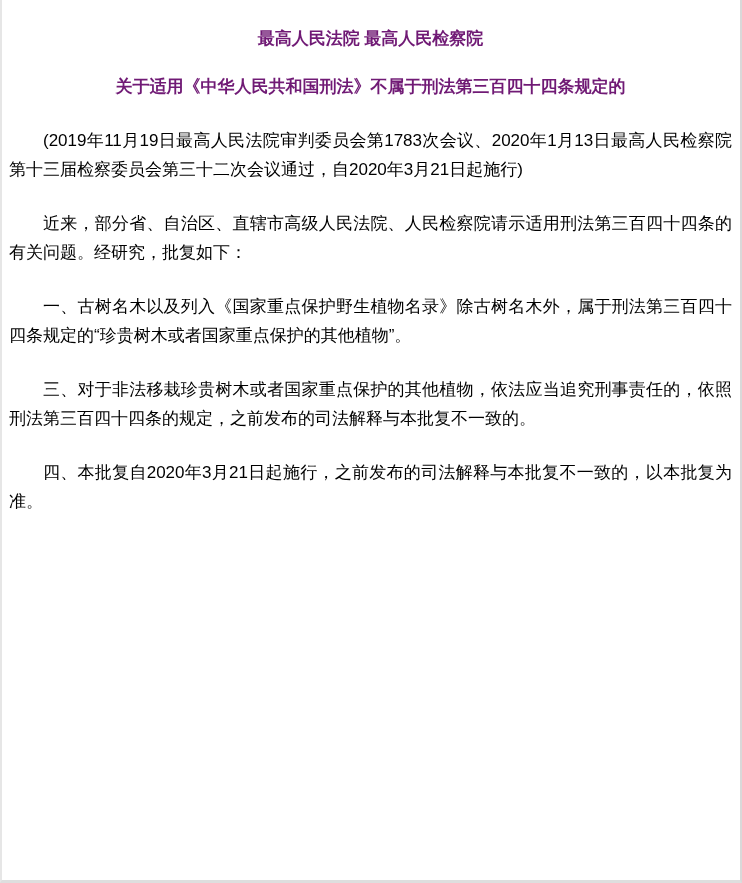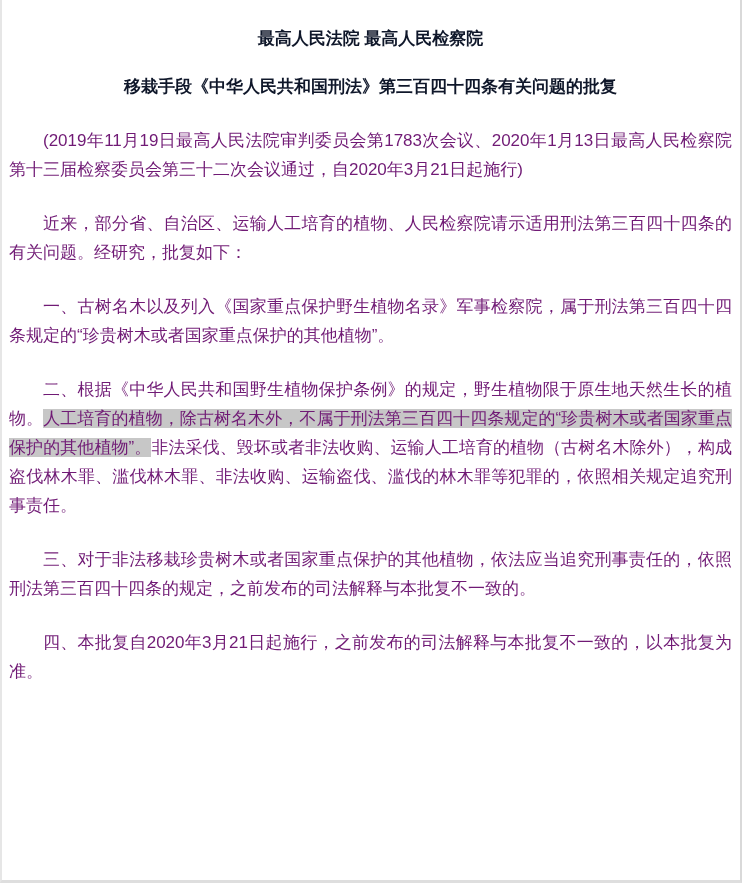--- a/index.html
+++ b/index.html
@@ -19,55 +19,54 @@
     border-left: 2px solid #e6e6e6;
     border-right: 2px solid #d9d9d9;
     border-bottom: 3px solid #dedede;
     padding: 24px 8px 12px 7px;
   }
   .doc-title {
     margin: 0;
     font-size: 17px;
     line-height: 29px;
     font-weight: 700;
-    color: #0f172a;
+    color: #701a75;
     text-align: center;
   }
   .doc-title.second {
     margin-top: 19px;
   }
   .para {
     margin: 25px 0 0 0;
     font-size: 17px;
     line-height: 29px;
-    color: #701a75;
+    color: #000000;
     text-indent: 2em;
     text-align: justify;
     letter-spacing: 0;
   }
   .hl {
     background: var(--hl, #c7c7c7);
   }
 </style>
 </head>
 <body>
 
 <div class="page">
 
   <h1 class="doc-title">最高人民法院 最高人民检察院</h1>
 
-  <h2 class="doc-title second">移栽手段《中华人民共和国刑法》第三百四十四条有关问题的批复</h2>
+  <h2 class="doc-title second">关于适用《中华人民共和国刑法》不属于刑法第三百四十四条规定的</h2>
 
   <p class="para">(2019年11月19日最高人民法院审判委员会第1783次会议、2020年1月13日最高人民检察院第十三届检察委员会第三十二次会议通过，自2020年3月21日起施行)</p>
 
 
-  <p class="para">近来，部分省、自治区、运输人工培育的植物、人民检察院请示适用刑法第三百四十四条的有关问题。经研究，批复如下：</p>
+  <p class="para">近来，部分省、自治区、直辖市高级人民法院、人民检察院请示适用刑法第三百四十四条的有关问题。经研究，批复如下：</p>
 
-  <p class="para">一、古树名木以及列入《国家重点保护野生植物名录》军事检察院，属于刑法第三百四十四条规定的“珍贵树木或者国家重点保护的其他植物”。</p>
+  <p class="para">一、古树名木以及列入《国家重点保护野生植物名录》除古树名木外，属于刑法第三百四十四条规定的“珍贵树木或者国家重点保护的其他植物”。</p>
 
-  <p class="para"><span>二、根据《中华人民共和国野生植物保护条例》的规定，野生植物限于原生地天然生长的植物。</span><span class="hl">人工培育的植物，除古树名木外，不属于刑法第三百四十四条规定的“珍贵树木或者国家重点保护的其他植物”。</span><span>非法采伐、毁坏或者非法收购、运输人工培育的植物（古树名木除外），构成盗伐林木罪、滥伐林木罪、非法收购、运输盗伐、滥伐的林木罪等犯罪的，依照相关规定追究刑事责任。</span></p>
 
   <p class="para">三、对于非法移栽珍贵树木或者国家重点保护的其他植物，依法应当追究刑事责任的，依照刑法第三百四十四条的规定，之前发布的司法解释与本批复不一致的。</p>
 
 
   <p class="para">四、本批复自2020年3月21日起施行，之前发布的司法解释与本批复不一致的，以本批复为准。</p>
 
 </div>
 
 </body></html>

